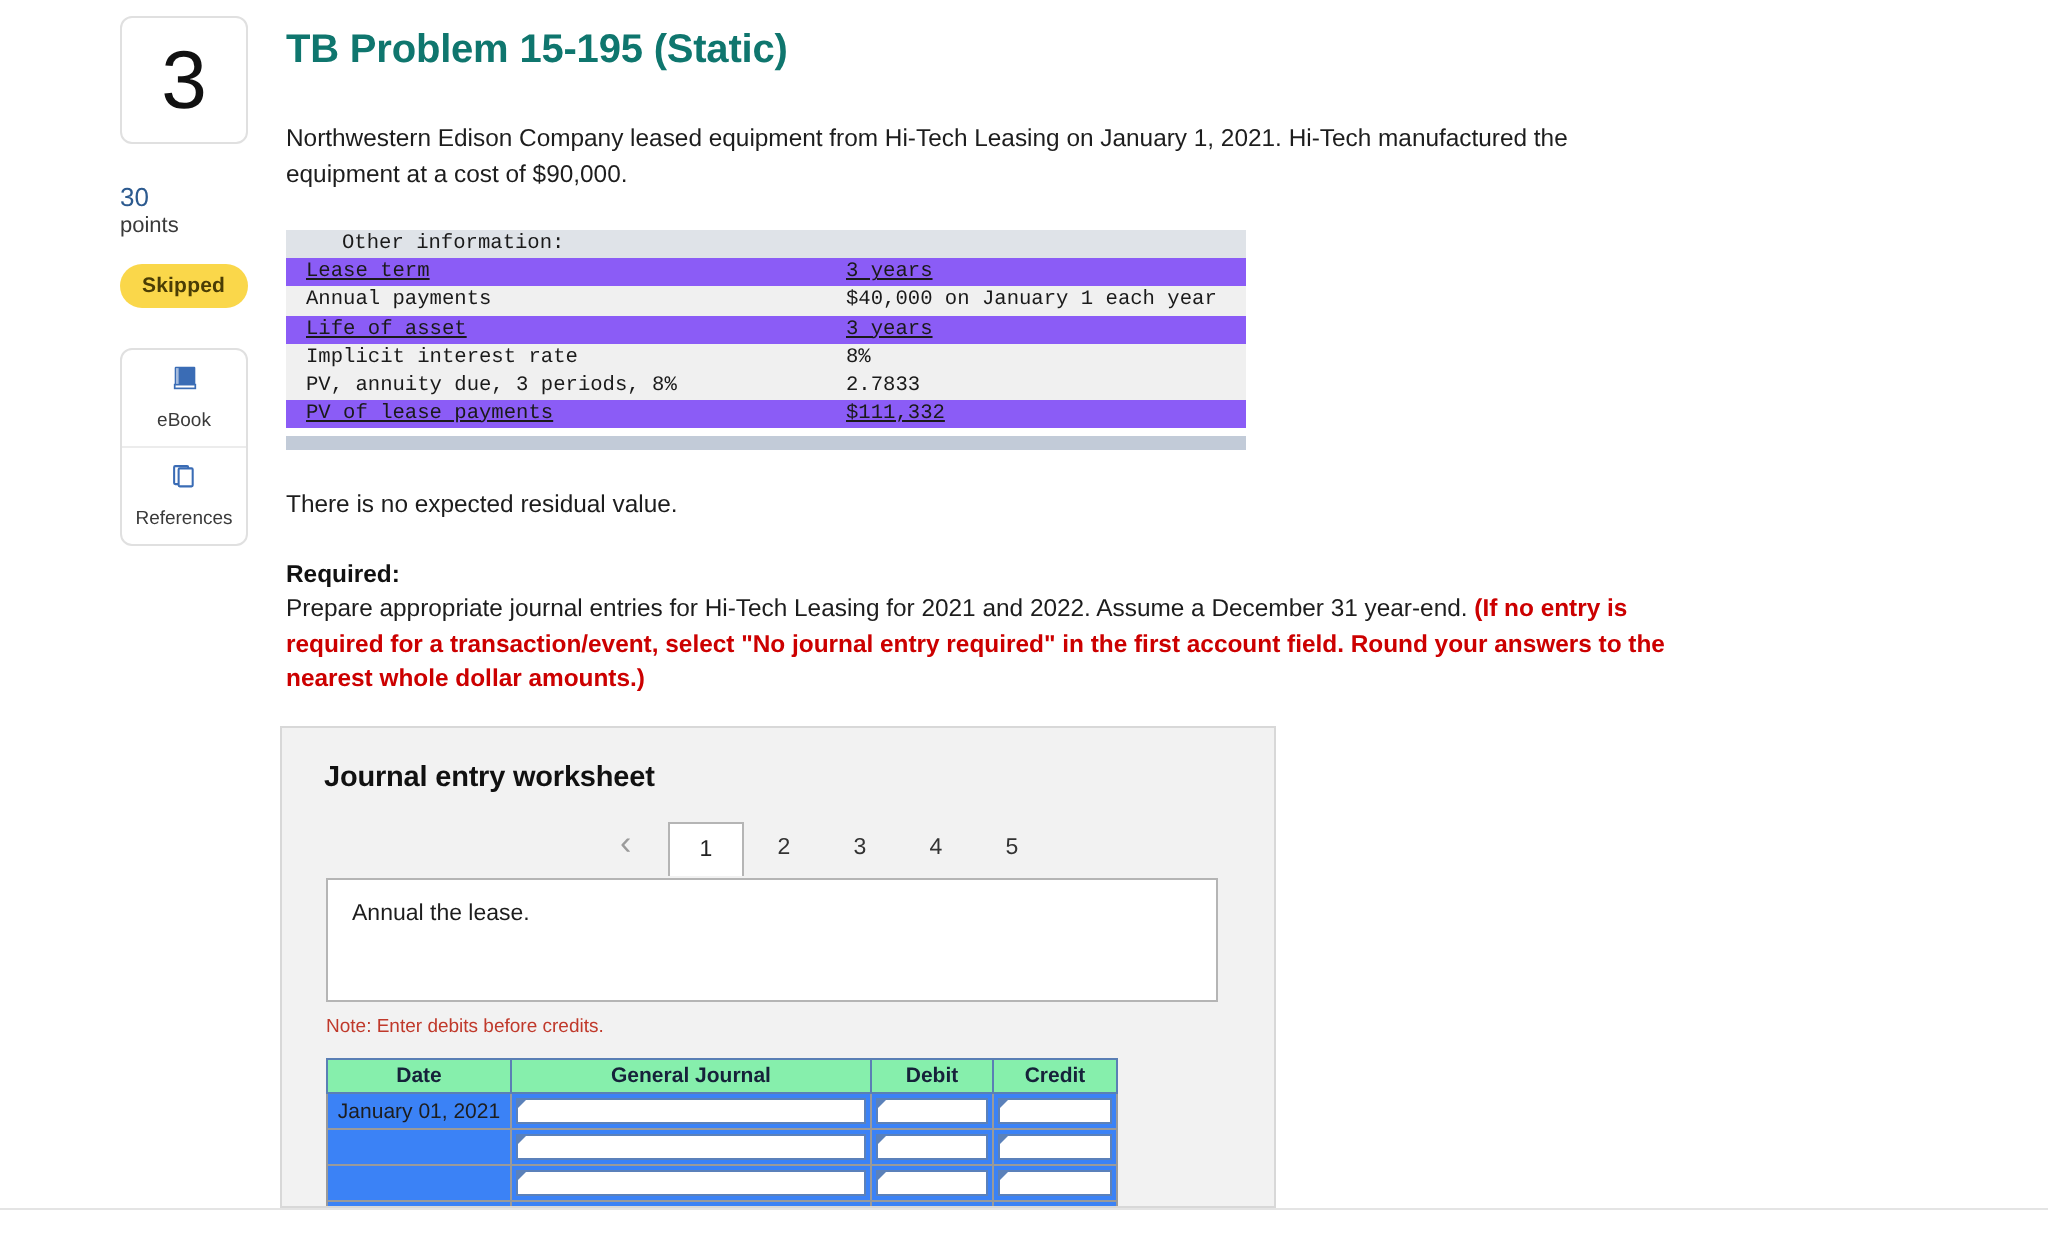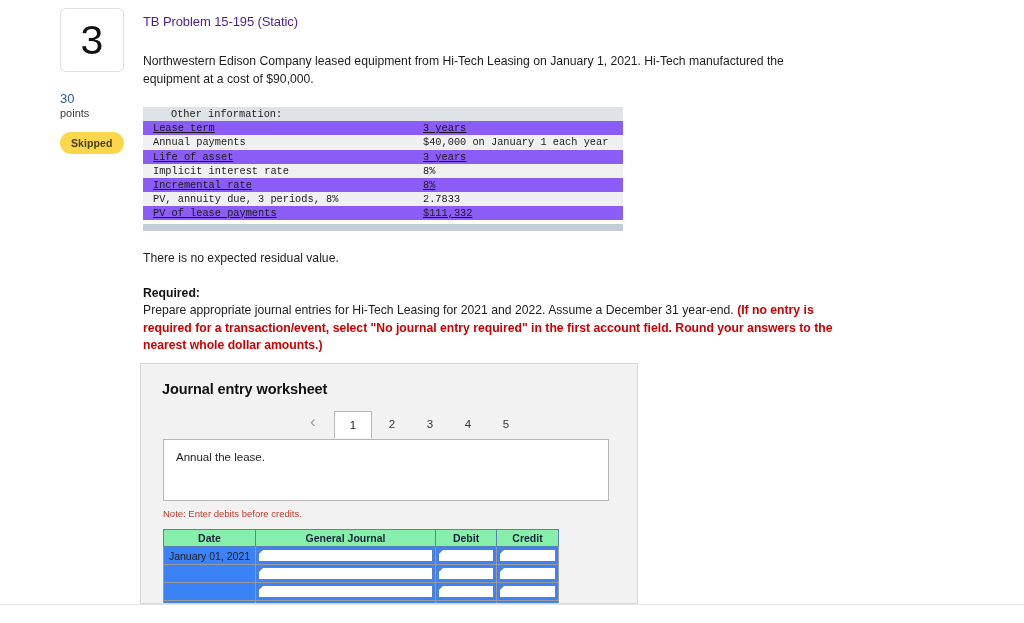--- a/index.html
+++ b/index.html
@@ -116,23 +116,23 @@
   }
 
   
   .content {
     position: absolute;
     left: 143px;
     top: 14px;
     width: 720px;
   }
   .prob-title {
-    font-size: 13px;
-    font-weight: 400;
-    color: #4c1d95;
+    font-size: 20px;
+    font-weight: 700;
+    color: #0f766e;
     letter-spacing: -0.1px;
     margin: 0;
   }
   .prob-body {
     margin-top: 24px;
     font-size: 12.2px;
     line-height: 1.45;
     color: #1d1d1d;
     width: 700px;
   }
@@ -345,20 +345,45 @@
 
     <div class="q-number-box">
       <span class="q-number">3</span>
     </div>
 
     <div class="points-val">30</div>
     <div class="points-lbl">points</div>
 
     <div class="skipped-badge">Skipped</div>
 
+    <div class="tool-stack">
+
+      <div class="tool-btn">
+        <span>
+          <svg width="15" height="15" viewBox="0 0 16 16">
+            <rect x="2.5" y="1.5" width="11" height="11.5" rx="0.6" fill="#3a6cb5"></rect>
+            <rect x="2.5" y="11" width="11" height="2" fill="#ffffff"></rect>
+            <rect x="2.5" y="11" width="11" height="2" fill="none" stroke="#3a6cb5" stroke-width="0.9"></rect>
+            <rect x="3.2" y="2.2" width="1.4" height="8.4" fill="#ffffff" opacity="0.55"></rect>
+          </svg>
+        </span>
+        <span class="tool-lbl">eBook</span>
+      </div>
+
+      <div class="tool-btn">
+        <span>
+          <svg width="15" height="15" viewBox="0 0 16 16">
+            <rect x="2.2" y="2.2" width="7.5" height="9.6" rx="0.6" fill="none" stroke="#3a6cb5" stroke-width="1.1"></rect>
+            <rect x="4.6" y="3.4" width="7.5" height="9.6" rx="0.6" fill="#ffffff" stroke="#3a6cb5" stroke-width="1.1"></rect>
+          </svg>
+        </span>
+        <span class="tool-lbl">References</span>
+      </div>
+
+    </div>
   </div>
 
   <div class="content">
 
     <h1 class="prob-title">TB Problem 15-195 (Static)</h1>
 
     <div class="prob-body">Northwestern Edison Company leased equipment from Hi-Tech Leasing on January 1, 2021. Hi-Tech manufactured the equipment at a cost of $90,000.</div>
 
     <table class="info-table">
       <tbody>
@@ -372,24 +397,20 @@
         <tr class="even">
           <td>Annual payments</td>
           <td class="val">$40,000 on January 1 each year</td>
         </tr>
         <tr class="odd">
           <td>Life of asset</td>
           <td class="val">3 years</td>
         </tr>
         <tr class="even">
           <td>Implicit interest rate</td>
-          <td class="val">8%</td>
-        </tr>
-        <tr class="odd">
-          <td>Incremental rate</td>
           <td class="val">8%</td>
         </tr>
         <tr class="even">
           <td>PV, annuity due, 3 periods, 8%</td>
           <td class="val">2.7833</td>
         </tr>
         <tr class="odd">
           <td>PV of lease payments</td>
           <td class="val">$111,332</td>
         </tr>

